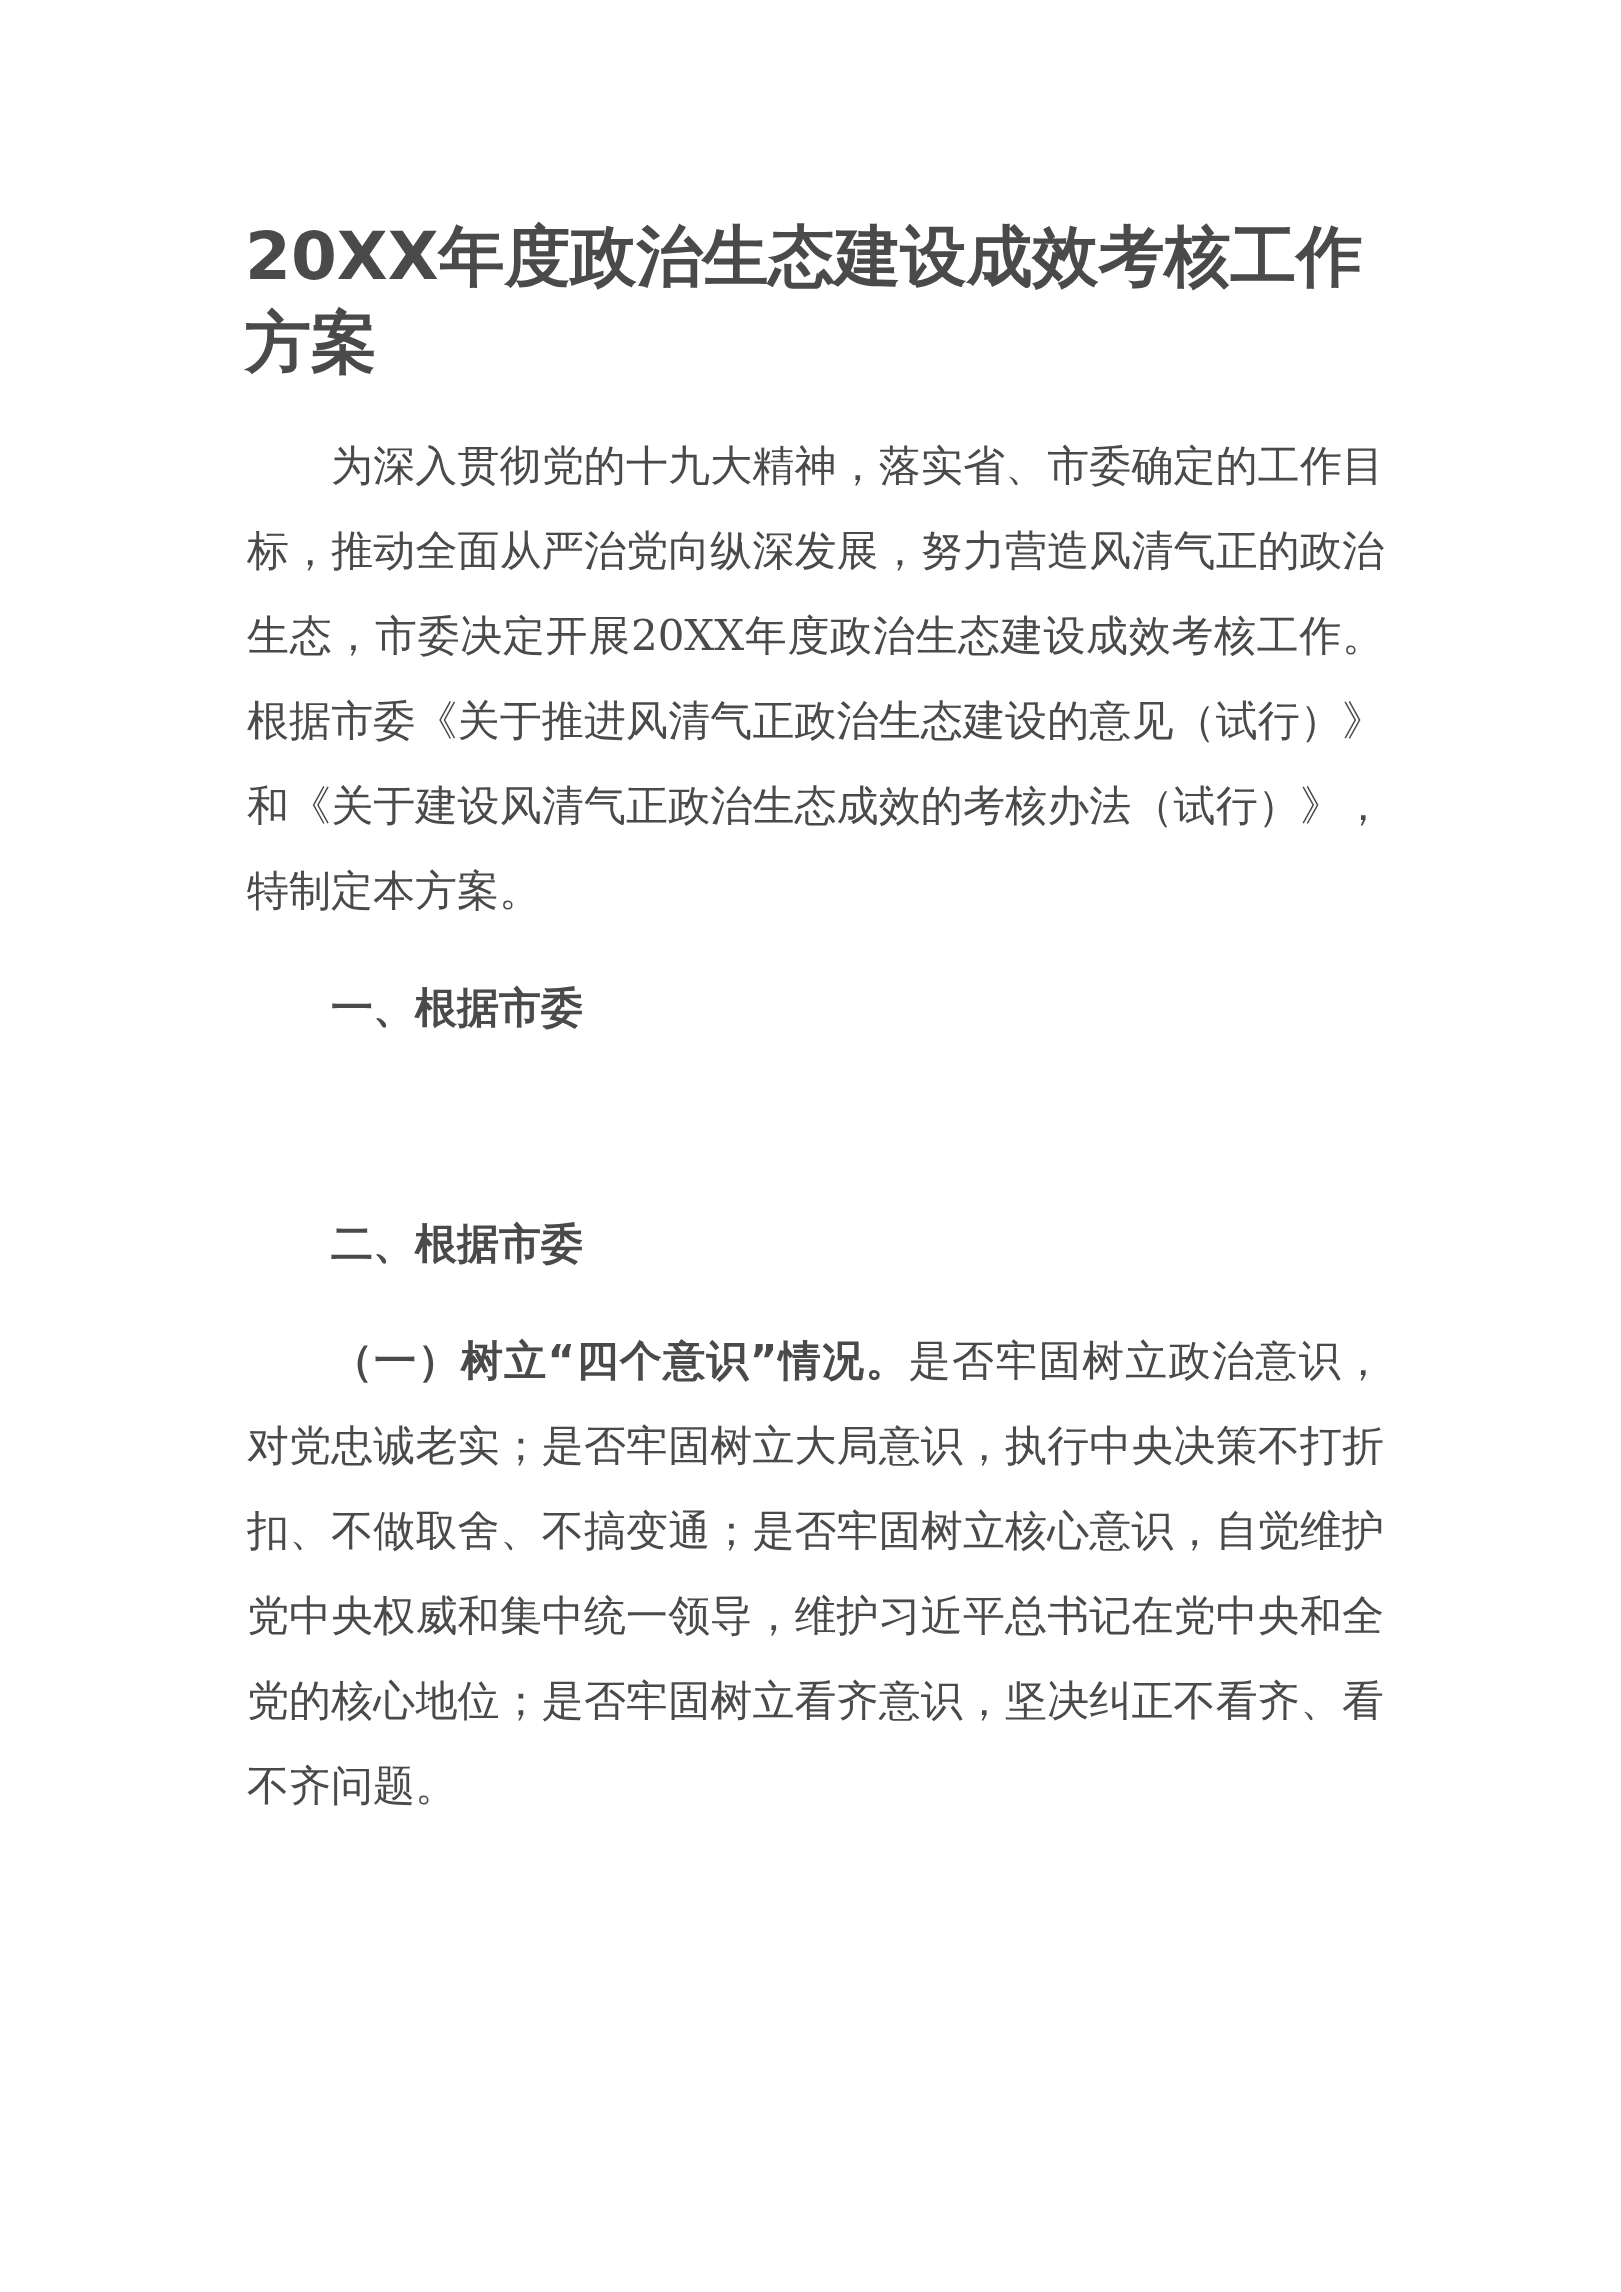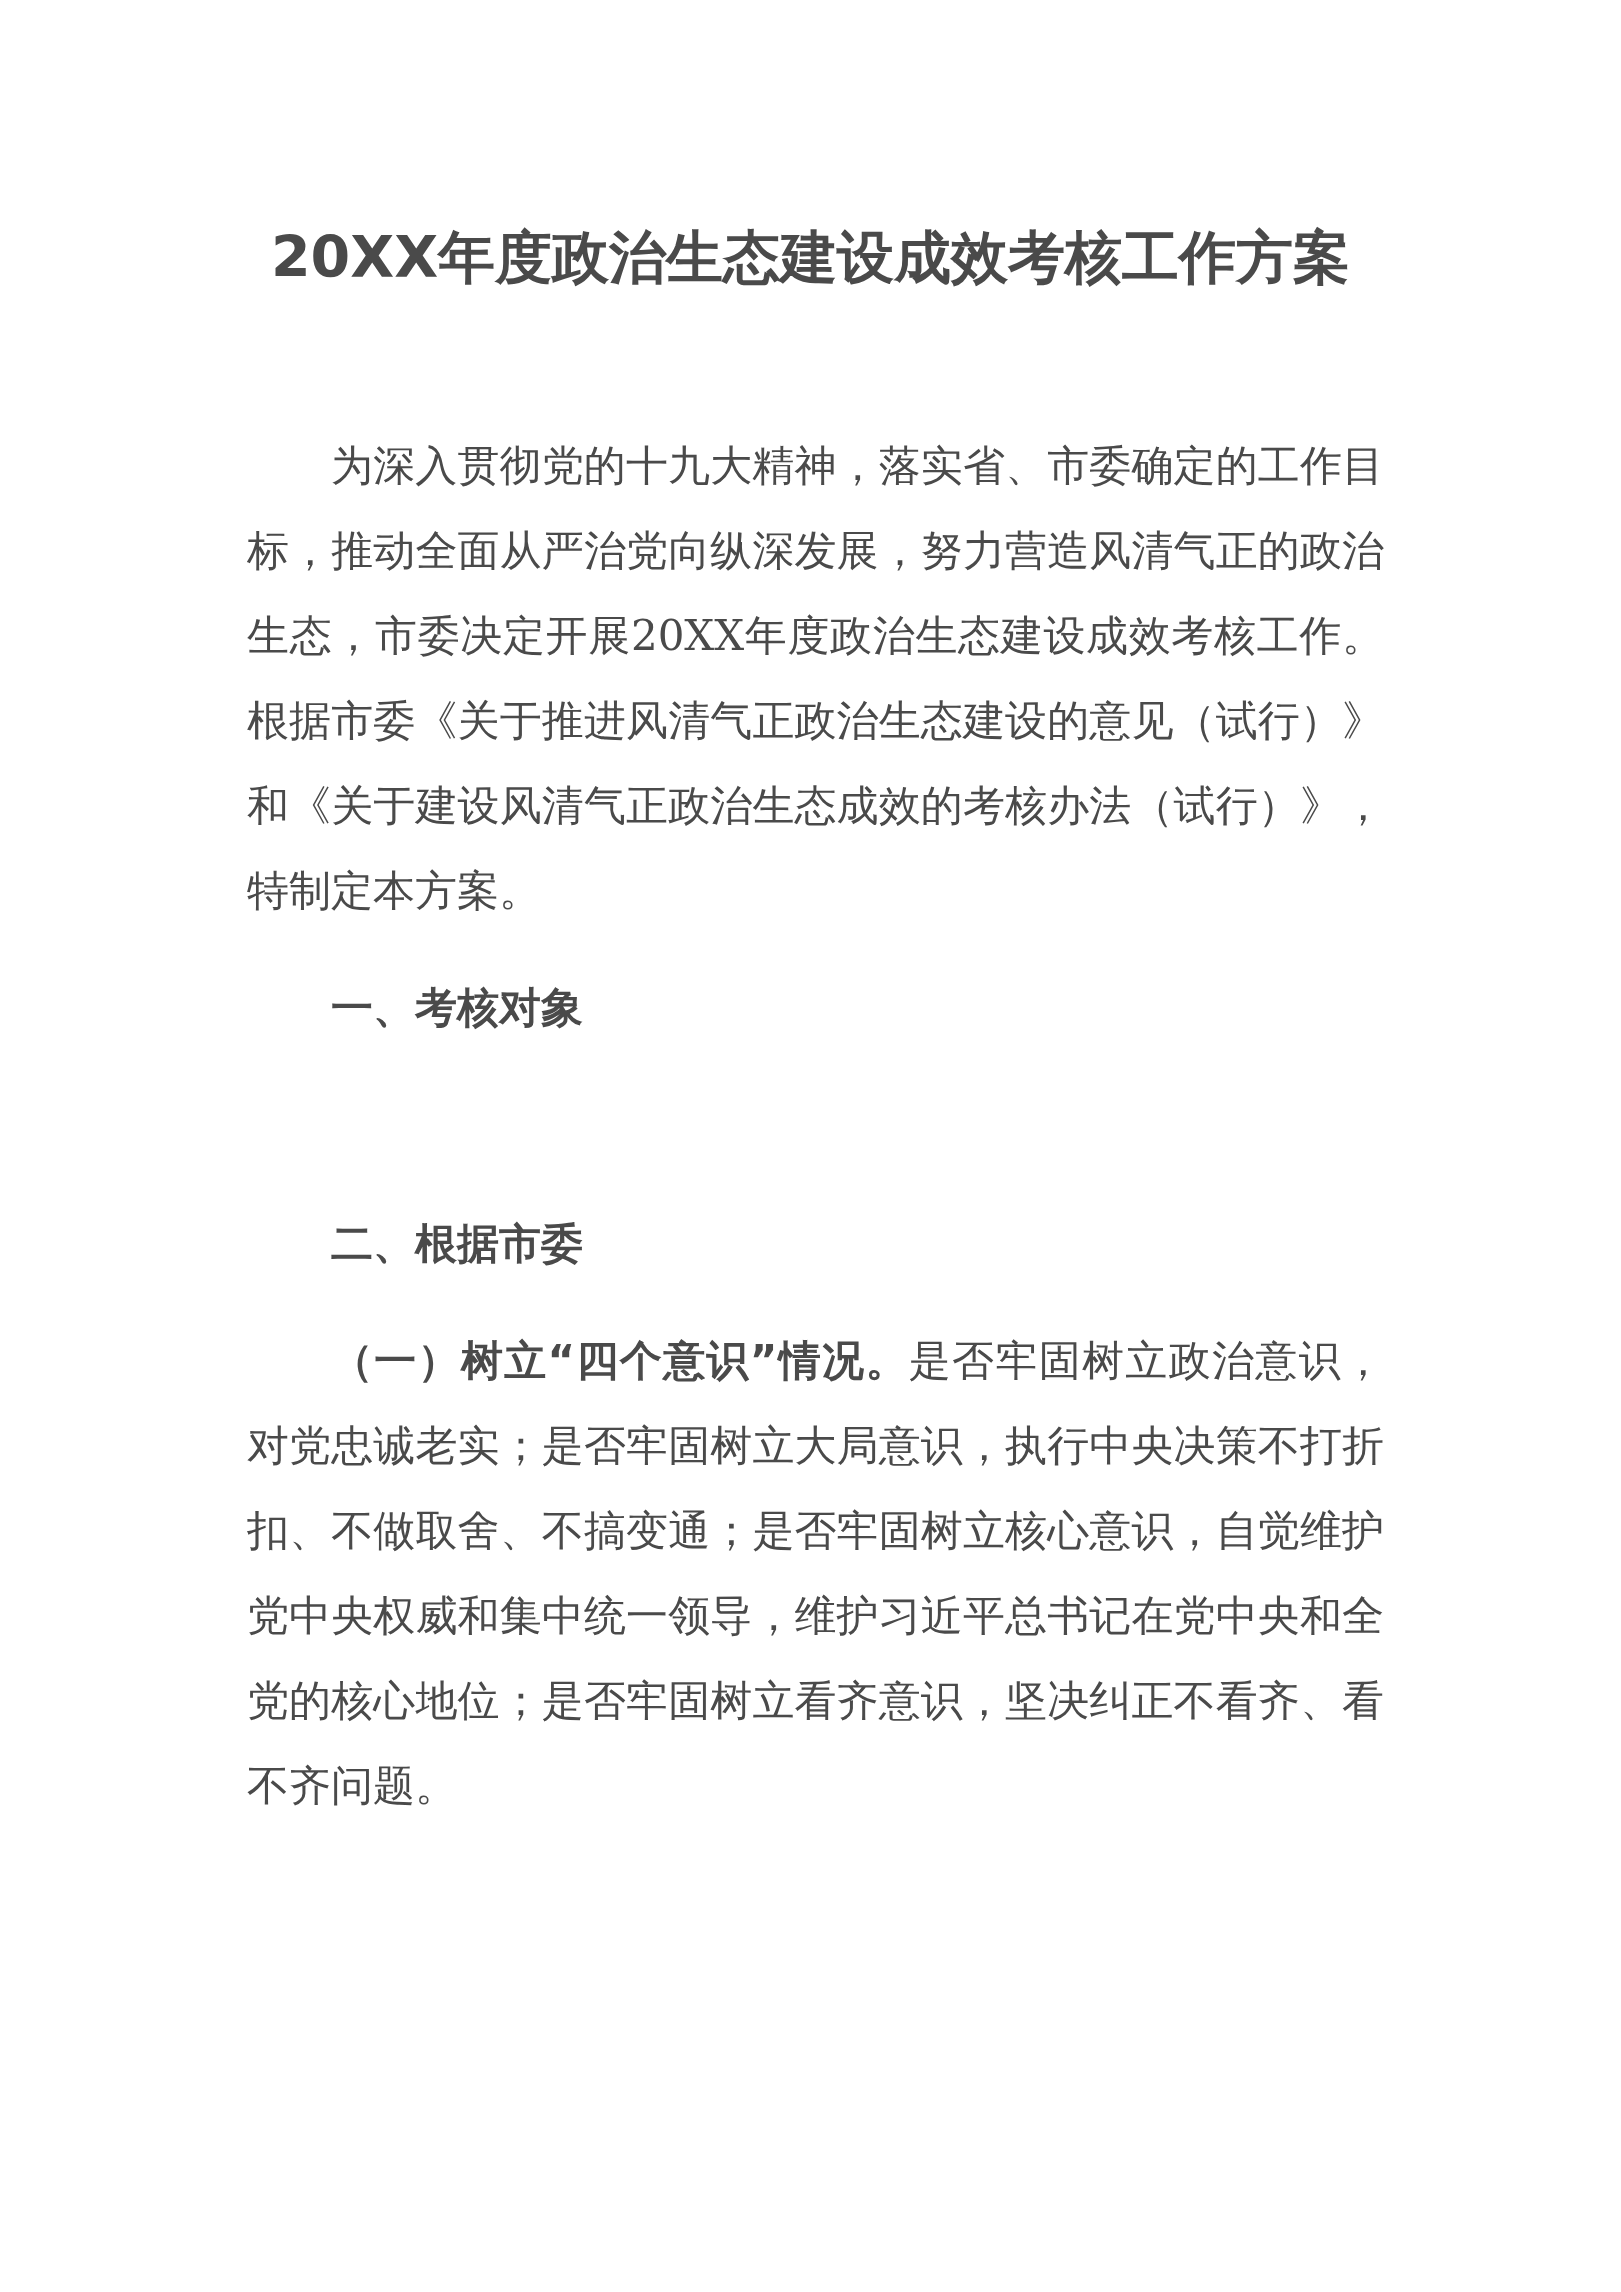--- a/index.html
+++ b/index.html
@@ -20,24 +20,23 @@
       top: 0;
       width: 1621px;
       height: 2293px;
       background: #ffffff;
     }
     .title {
       position: absolute;
       left: 245px;
       width: 1131px;
       top: 214px;
-      text-align: center;
       font-family: "DejaVu Sans", "Liberation Sans", sans-serif;
       font-weight: bold;
-      font-size: 57px;
+      font-size: 66px;
       line-height: 86px;
       color: #4a4a4a;
       letter-spacing: 0px;
     }
     .body-text {
       position: absolute;
       left: 247px;
       width: 1137px;
       font-family: "DejaVu Serif", "Liberation Serif", serif;
       font-size: 42px;
@@ -68,21 +67,21 @@
 
 <div class="page">
 
   <div class="title">20XX年度政治生态建设成效考核工作方案</div>
 
   <div class="body-text intro">
     <p class="para">为深入贯彻党的十九大精神，落实省、市委确定的工作目标，推动全面从严治党向纵深发展，努力营造风清气正的政治生态，市委决定开展20XX年度政治生态建设成效考核工作。根据市委《关于推进风清气正政治生态建设的意见（试行）》和《关于建设风清气正政治生态成效的考核办法（试行）》，特制定本方案。</p>
   </div>
 
   <div class="body-text h1">
-    <p class="para heading">一、考核对象</p>
+    <p class="para heading">一、根据市委</p>
   </div>
 
 
   <div class="body-text h2">
     <p class="para heading">二、根据市委</p>
   </div>
 
   <div class="body-text p1">
     <p class="para"><span class="bold-lead">（一）树立“四个意识”情况。</span><span>是否牢固树立政治意识，对党忠诚老实；是否牢固树立大局意识，执行中央决策不打折扣、不做取舍、不搞变通；是否牢固树立核心意识，自觉维护党中央权威和集中统一领导，维护习近平总书记在党中央和全党的核心地位；是否牢固树立看齐意识，坚决纠正不看齐、看不齐问题。</span></p>
   </div>

